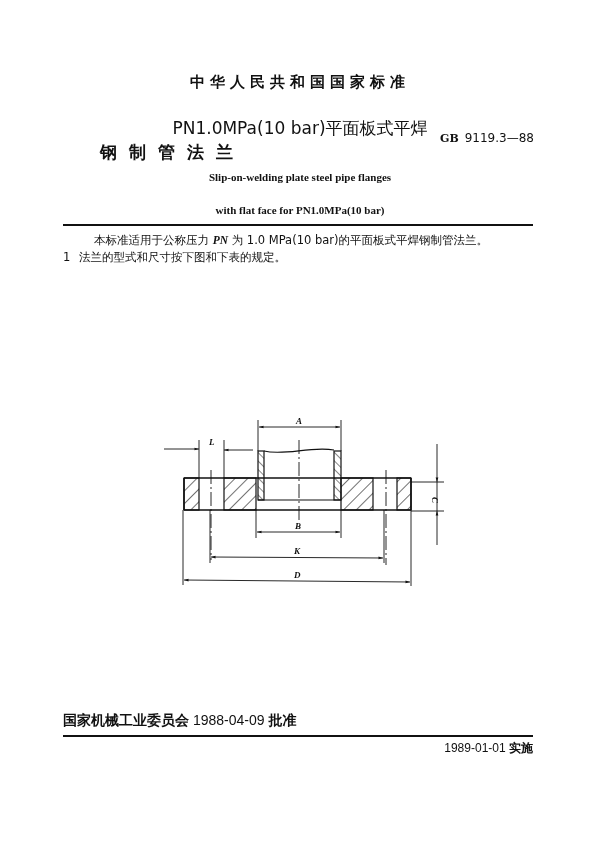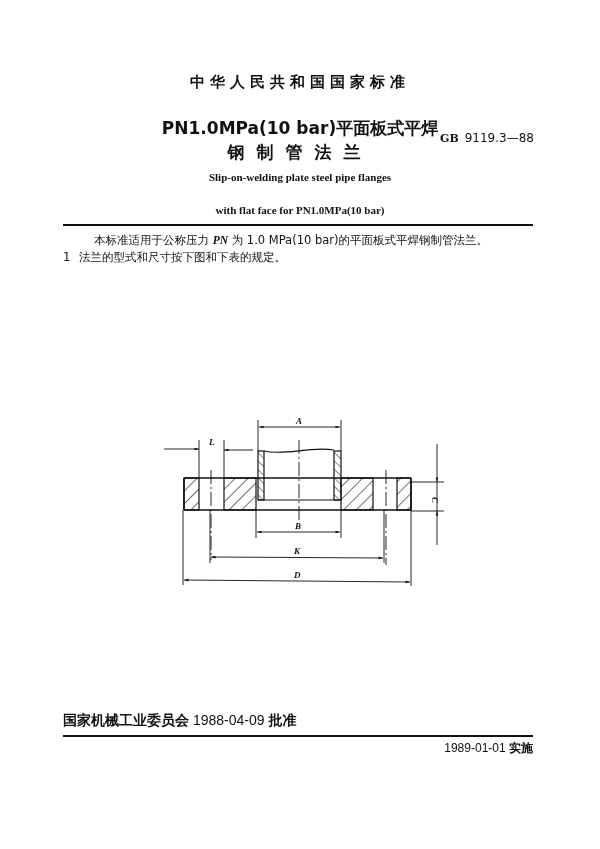--- a/index.html
+++ b/index.html
@@ -1,23 +1,23 @@
 <!DOCTYPE html>
 <html><head>
 <meta charset="utf-8">
 <style>
   html, body { margin:0; padding:0; background:#ffffff; }
   body { width:600px; height:849px; position:relative; overflow:hidden;
          font-family:"DejaVu Serif", serif; color:#111; }
   .abs { position:absolute; }
   .header-std { left:0; width:600px; top:73px; text-align:center;
     font-family:"DejaVu Sans", sans-serif; font-weight:bold; font-size:15px; letter-spacing:5px; }
-  .title1 { left:100px; width:400px; top:117px; text-align:center; font-weight:bold; font-size:17px;
+  .title1 { left:100px; width:400px; top:117px; text-align:center; font-weight:normal; font-size:17px;
     font-family:"DejaVu Sans", sans-serif; }
-  .title2 { left:100px; width:400px; top:141px; text-align:center; font-weight:bold; font-size:17px;
+  .title2 { left:100px; width:400px; top:141px; text-align:left; font-weight:bold; font-size:17px;
     letter-spacing:12px; font-family:"DejaVu Sans", sans-serif; }
   .gbcode { left:440px; top:131px; font-size:12px; font-family:"DejaVu Sans", sans-serif; }
   .gbcode b { font-family:"DejaVu Serif", serif; font-size:11px; margin-right:6px; }
   .en1, .en2 { left:100px; width:400px; text-align:center; font-weight:bold; font-size:11px;
     font-family:"Liberation Serif", serif; }
   .en1 { top:171px;text-align:center; } .en2 { top:204px; }
   .rule { left:63px; width:470px; height:2px; background:#111; }
   .rule.top { top:224px; }
   .rule.bottom { top:735px; }
   .para { font-size:11.5px; font-family:"DejaVu Sans", sans-serif; }

